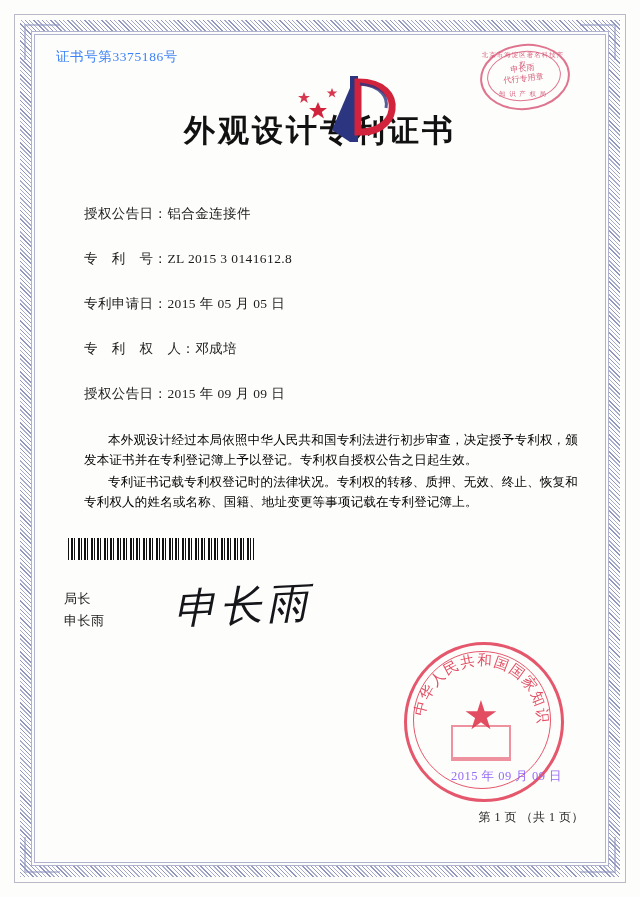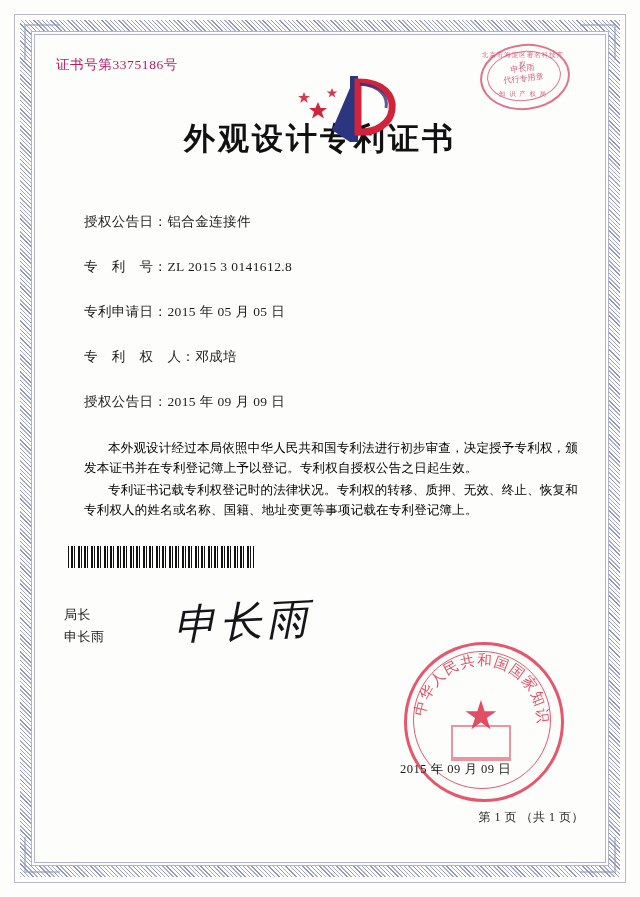--- a/index.html
+++ b/index.html
@@ -63,22 +63,22 @@
   
   .content {
     position: absolute;
     left: 56px; top: 40px;
     width: 528px; height: 800px;
   }
 
   .cert-no {
     font-size: 13.5px;
     letter-spacing: .6px;
-    color: #be185d;
-    margin-top: 16px;
+    color: #3b82f6;
+    margin-top: 8px;
   }
 
   
   .logo {
     position: absolute;
     left: 232px; top: 28px;
     width: 120px; height: 82px;
   }
 
   
@@ -176,21 +176,21 @@
         to right,
         #111 0px, #111 1px, #fff 1px, #fff 3px,
         #111 3px, #111 5px, #fff 5px, #fff 6px,
         #111 6px, #111 7px, #fff 7px, #fff 10px,
         #111 10px, #111 12px, #fff 12px, #fff 13px);
   }
 
   
   .sig-block {
     position: relative;
-    margin-top: 26px;
+    margin-top: 18px;
     padding-left: 8px;
     height: 90px;
   }
   .sig-labels {
     position: absolute;
     left: 8px; top: 10px;
     font-size: 13px;
     line-height: 22px;
     letter-spacing: .5px;
   }
@@ -231,25 +231,25 @@
     color: #e03a52;
     opacity: .9;
     line-height: 1;
   }
   .seal-main .ringtext {
     position: absolute;
     left: 0; top: 0; width: 154px; height: 154px;
   }
   .seal-main .seal-date {
     position: absolute;
-    left: -4px; bottom: 18px;
+    left: -4px; bottom: 11px;
     width: 162px;
-    text-align: left;
+    text-align: right;
     font-size: 12.5px;
-    color: #000000;
+    color: #8b5cf6;
     opacity: .9;
     letter-spacing: .5px;
   }
   .seal-main .gate {
     position: absolute;
     left: 50%; top: 54%;
     transform: translateX(-50%);
     width: 56px; height: 30px;
     border: 2px solid #e03a52;
     border-bottom-width: 4px;

